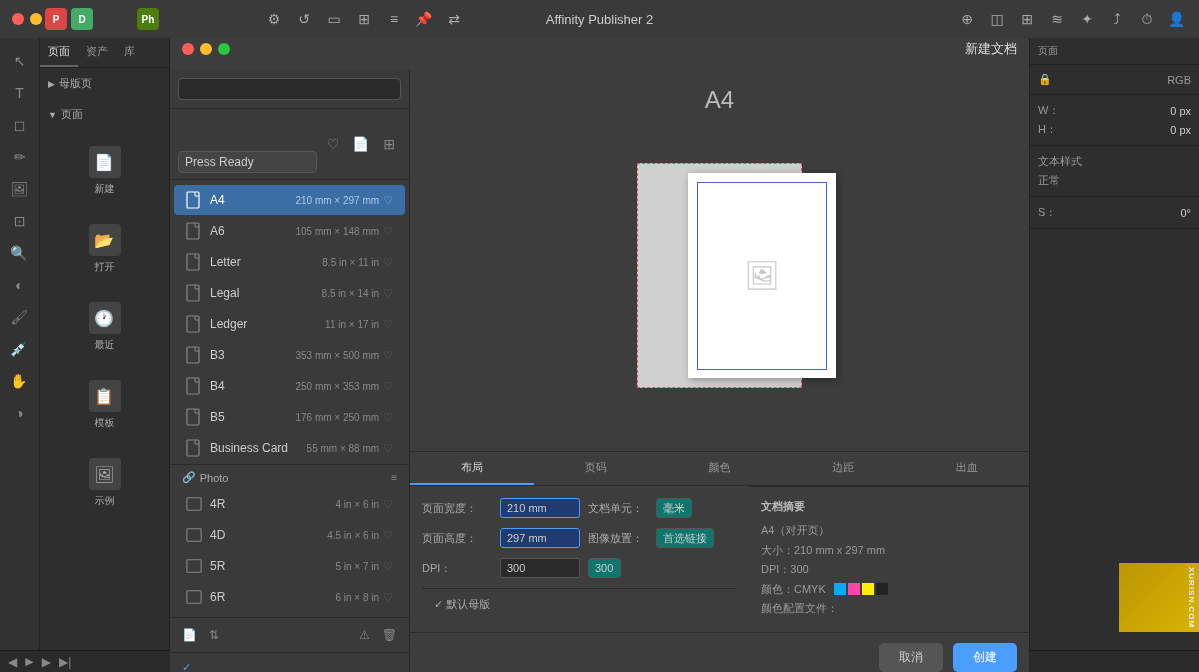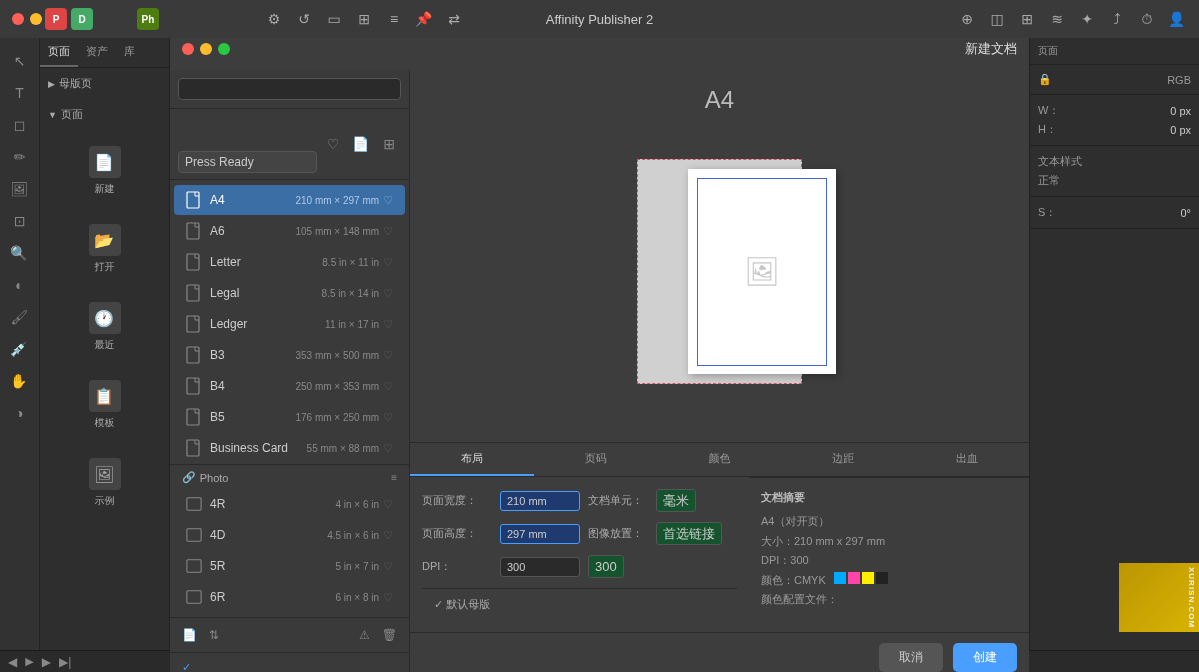--- a/index.html
+++ b/index.html
@@ -529,25 +529,25 @@
       font-size: 11px;
       padding: 3px 6px;
       width: 80px;
       outline: none;
     }
     .setting-input-highlight {
       background: #1e3a6e;
       border-color: #4a9eff;
     }
     .setting-select {
-      background: #14532d;
+      background: #0f766e;
       border: 1px solid #555;
       border-radius: 3px;
       color: #ccc;
-      font-size: 13px;
+      font-size: 11px;
       padding: 3px 6px;
       outline: none;
       cursor: pointer;
       appearance: none;
     }
     .setting-right-label {
       font-size: 11px;
       color: #aaa;
       width: 60px;
       flex-shrink: 0;
@@ -971,21 +971,21 @@
                   <div class="default-master-row">
                     <span>✓ 默认母版</span>
                   </div>
                 </div>
 
                 <div class="doc-summary" style="width:280px; flex-shrink:0;">
                   <div class="doc-summary-title">文档摘要</div>
                   <div class="doc-summary-row">A4（对开页）</div>
                   <div class="doc-summary-row">大小：210 mm x 297 mm</div>
                   <div class="doc-summary-row">DPI：300</div>
-                  <div class="doc-summary-row" style="display:flex;gap:4px;">
+                  <div class="doc-summary-row" style="display:flex;align-items:center;gap:4px;">
                     <span>颜色：CMYK</span>
                     <div class="color-swatches">
                       <div class="color-swatch" style="background:#00aaff;"></div>
                       <div class="color-swatch" style="background:#ff44aa;"></div>
                       <div class="color-swatch" style="background:#ffee00;"></div>
                       <div class="color-swatch" style="background:#222;"></div>
                     </div>
                   </div>
                   <div class="doc-summary-row">颜色配置文件：</div>
                 </div>

